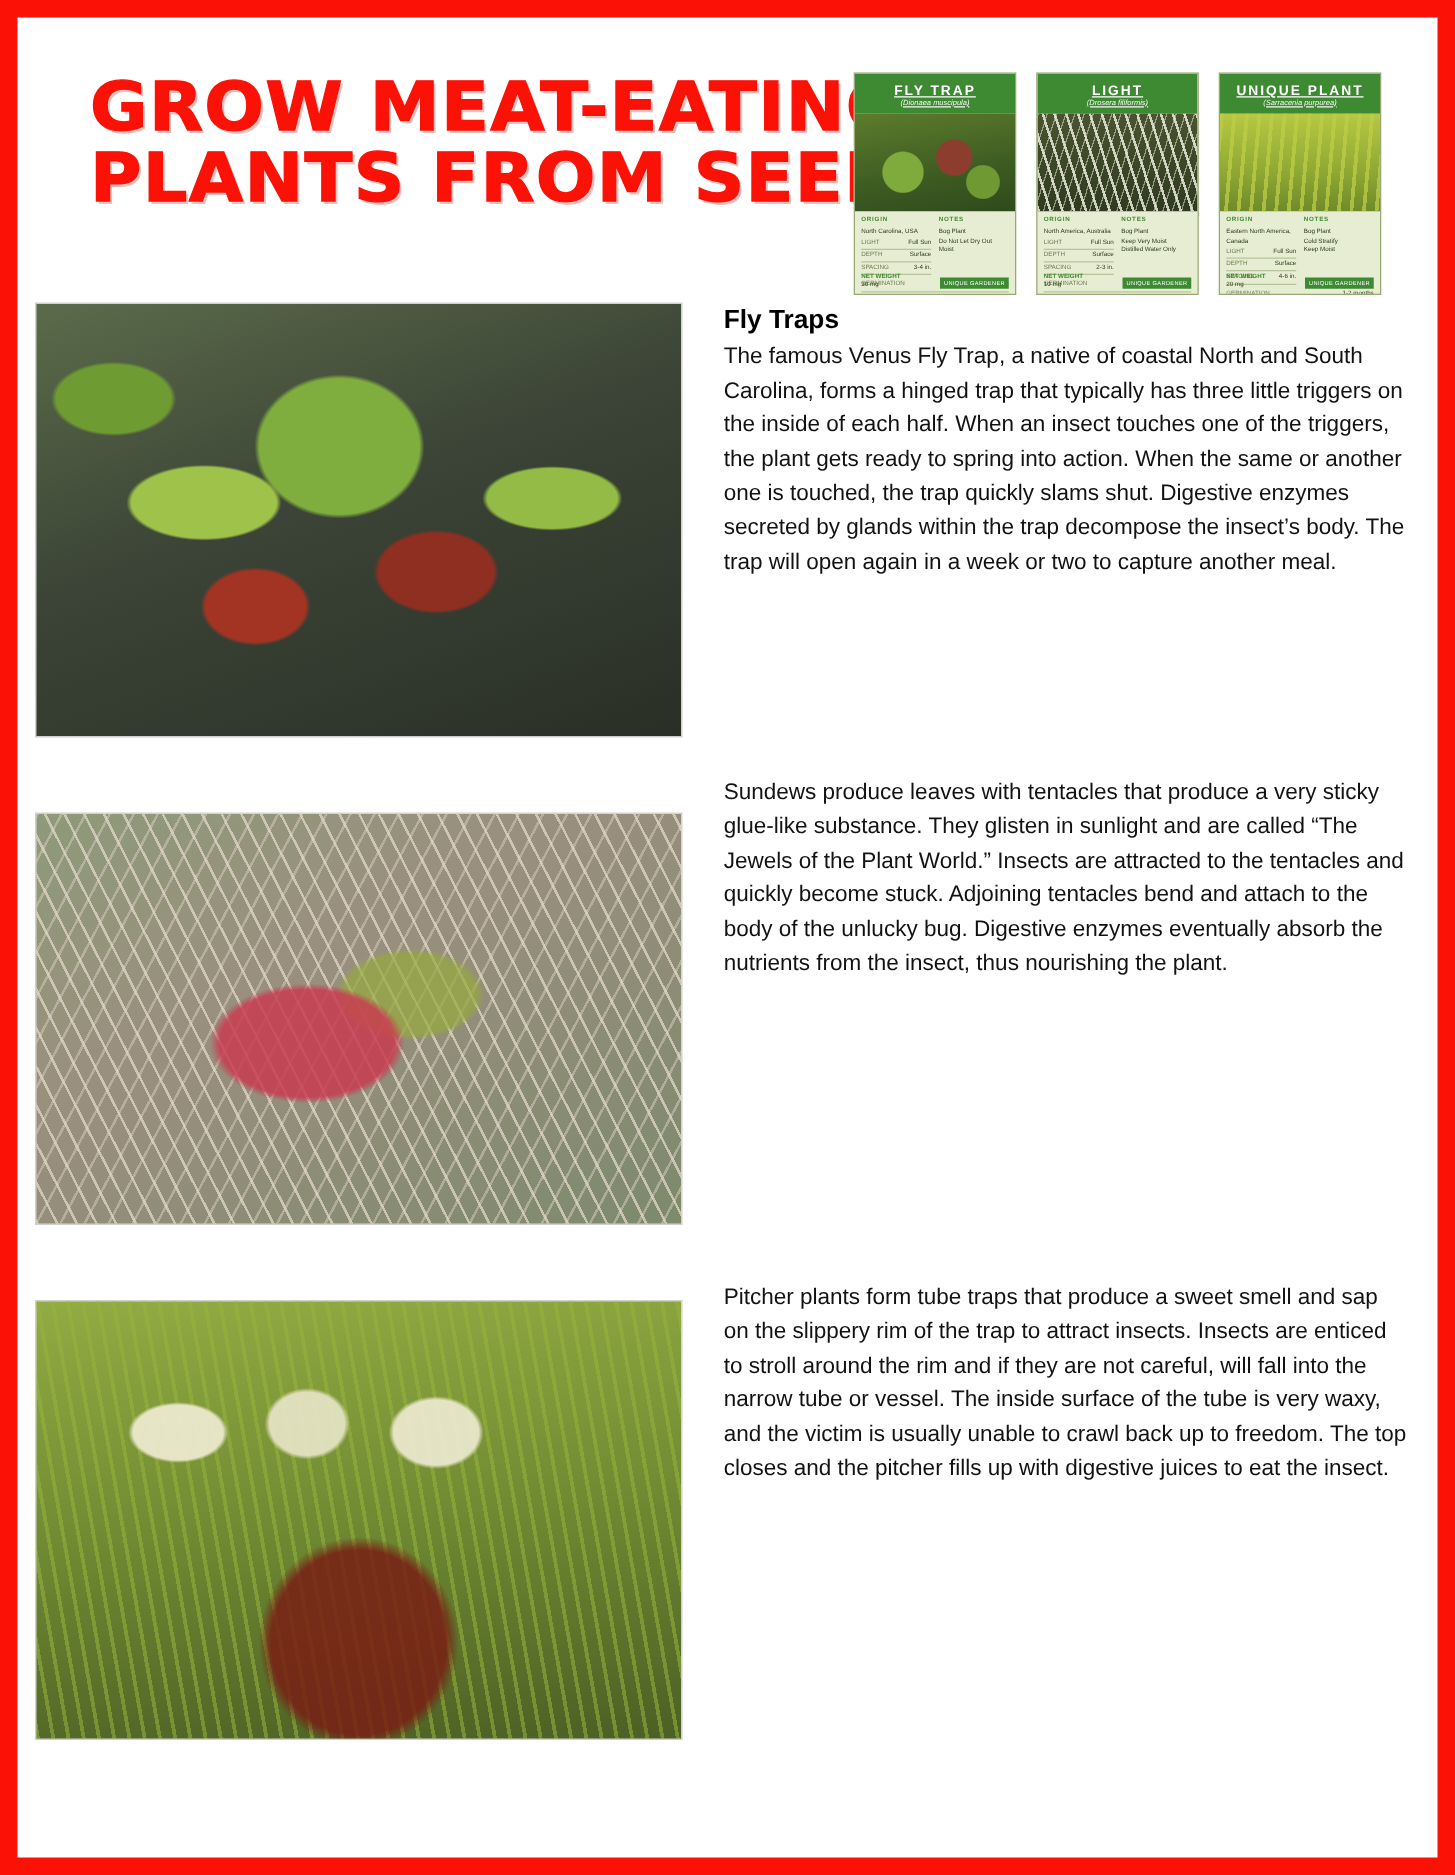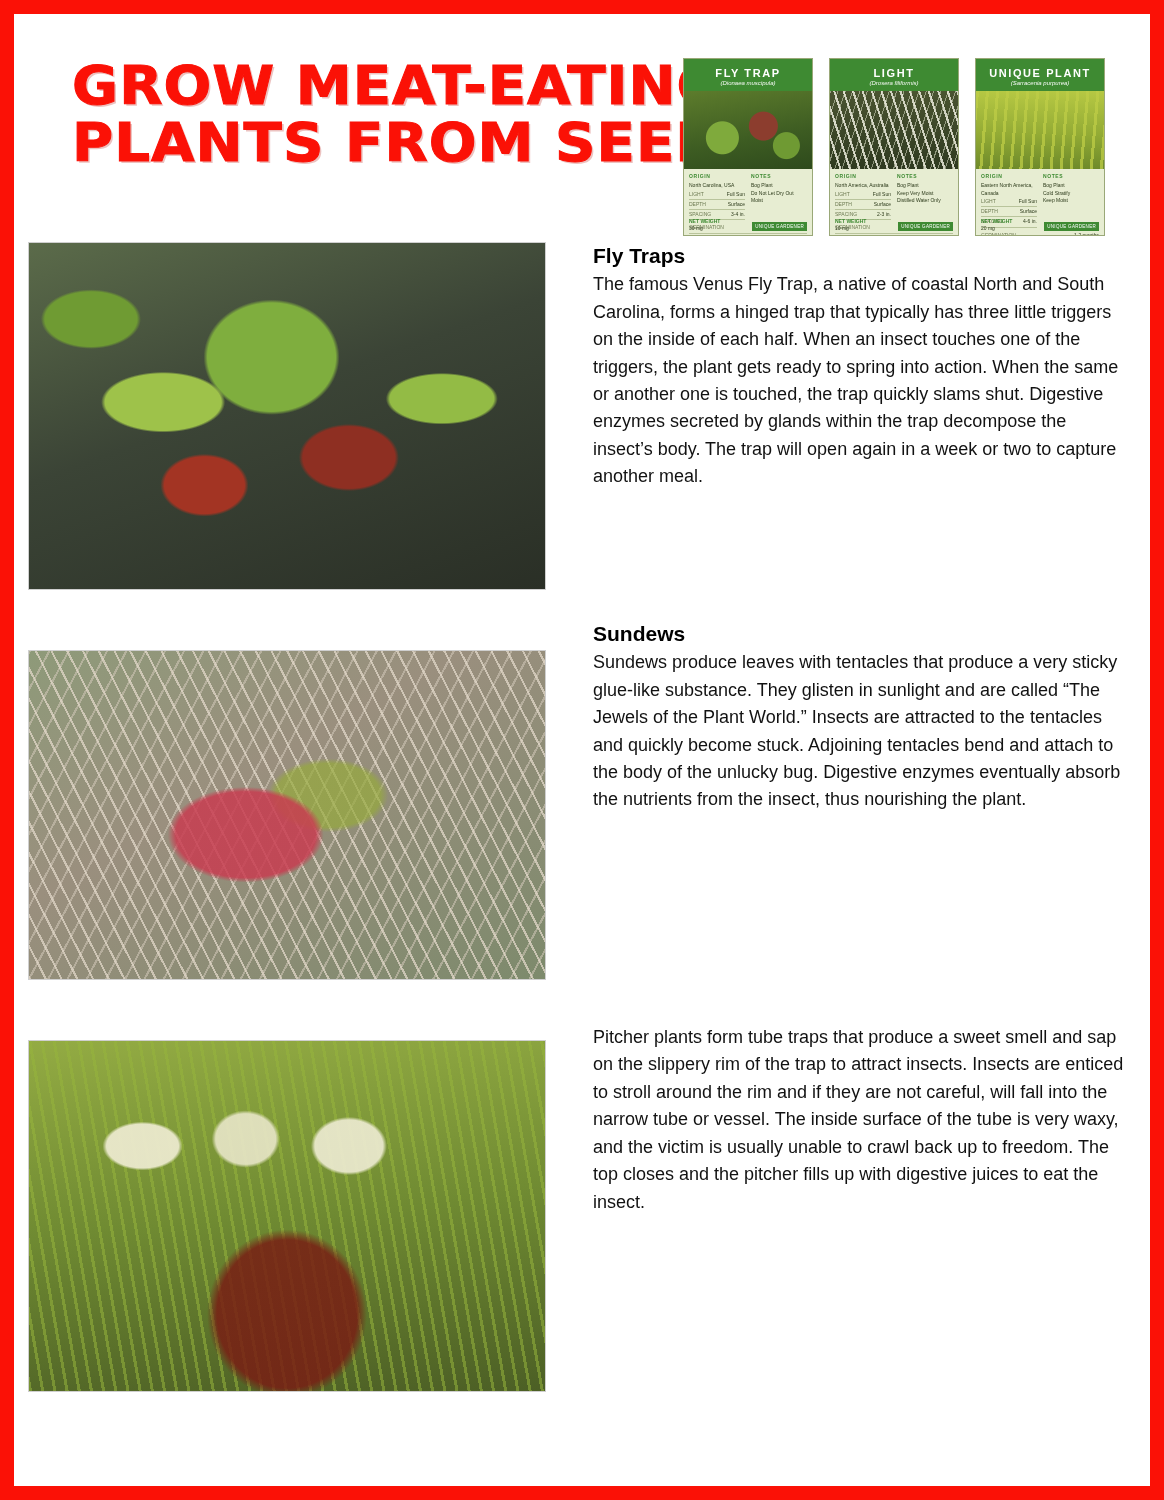--- a/index.html
+++ b/index.html
@@ -79,20 +79,21 @@
   }
   .packet-top {
     height: 30px;
     background: #3e8a32;
     color: #ffffff;
     display: flex;
     flex-direction: column;
     align-items: center;
     justify-content: center;
     padding-top: 2px;
+    text-decoration: underline;
   }
   .packet-name {
     font-size: 11px;
     font-weight: bold;
     letter-spacing: 1.6px;
   }
   .packet-latin {
     font-size: 6px;
     font-style: italic;
     opacity: 0.95;
@@ -214,21 +215,21 @@
       linear-gradient(185deg, rgba(238,236,214,0.9) 0 0, rgba(0,0,0,0) 0),
       radial-gradient(ellipse at 22% 30%, rgba(235,233,205,0.95) 0 36px, rgba(0,0,0,0) 40px),
       radial-gradient(ellipse at 42% 28%, rgba(232,230,200,0.9) 0 30px, rgba(0,0,0,0) 34px),
       radial-gradient(ellipse at 62% 30%, rgba(236,234,208,0.92) 0 34px, rgba(0,0,0,0) 38px),
       radial-gradient(ellipse at 50% 78%, rgba(120,30,20,0.85) 0 70px, rgba(0,0,0,0) 80px),
       repeating-linear-gradient(80deg, rgba(150,180,60,0.55) 0 3px, rgba(0,0,0,0) 3px 12px),
       linear-gradient(175deg, #93ab43 0%, #6f8a32 50%, #4c5f25 100%);
   }
   .text {
     flex: 1;
-    padding-left: 47px;
+    padding-left: 33px;
     padding-right: 10px;
     box-sizing: border-box;
   }
   .sec-title {
     font-size: 21px;
     font-weight: bold;
     color: #000000;
     margin: 0 0 2px 0;
     line-height: 1.3;
   }
@@ -409,21 +410,20 @@
         <div class="photo flytraps"></div>
         <div class="text">
           <h2 class="sec-title">Fly Traps</h2>
           <p class="sec-body">The famous Venus Fly Trap, a native of coastal North and South Carolina, forms a hinged trap that typically has three little triggers on the inside of each half. When an insect touches one of the triggers, the plant gets ready to spring into action. When the same or another one is touched, the trap quickly slams shut. Digestive enzymes secreted by glands within the trap decompose the insect’s body. The trap will open again in a week or two to capture another meal.</p>
         </div>
       </div>
 
       <div class="section" id="section-sundews">
         <div class="photo sundews"></div>
         <div class="text sundews-text-shift">
-          <h2 class="sec-title">Sundews</h2>
           <p class="sec-body">Sundews produce leaves with tentacles that produce a very sticky glue-like substance. They glisten in sunlight and are called “The Jewels of the Plant World.” Insects are attracted to the tentacles and quickly become stuck. Adjoining tentacles bend and attach to the body of the unlucky bug. Digestive enzymes eventually absorb the nutrients from the insect, thus nourishing the plant.</p>
         </div>
       </div>
 
       <div class="section" id="section-pitchers">
         <div class="photo pitchers"></div>
         <div class="text pitchers-text-shift">
           <p class="sec-body">Pitcher plants form tube traps that produce a sweet smell and sap on the slippery rim of the trap to attract insects. Insects are enticed to stroll around the rim and if they are not careful, will fall into the narrow tube or vessel. The inside surface of the tube is very waxy, and the victim is usually unable to crawl back up to freedom. The top closes and the pitcher fills up with digestive juices to eat the insect.</p>
         </div>
       </div>

